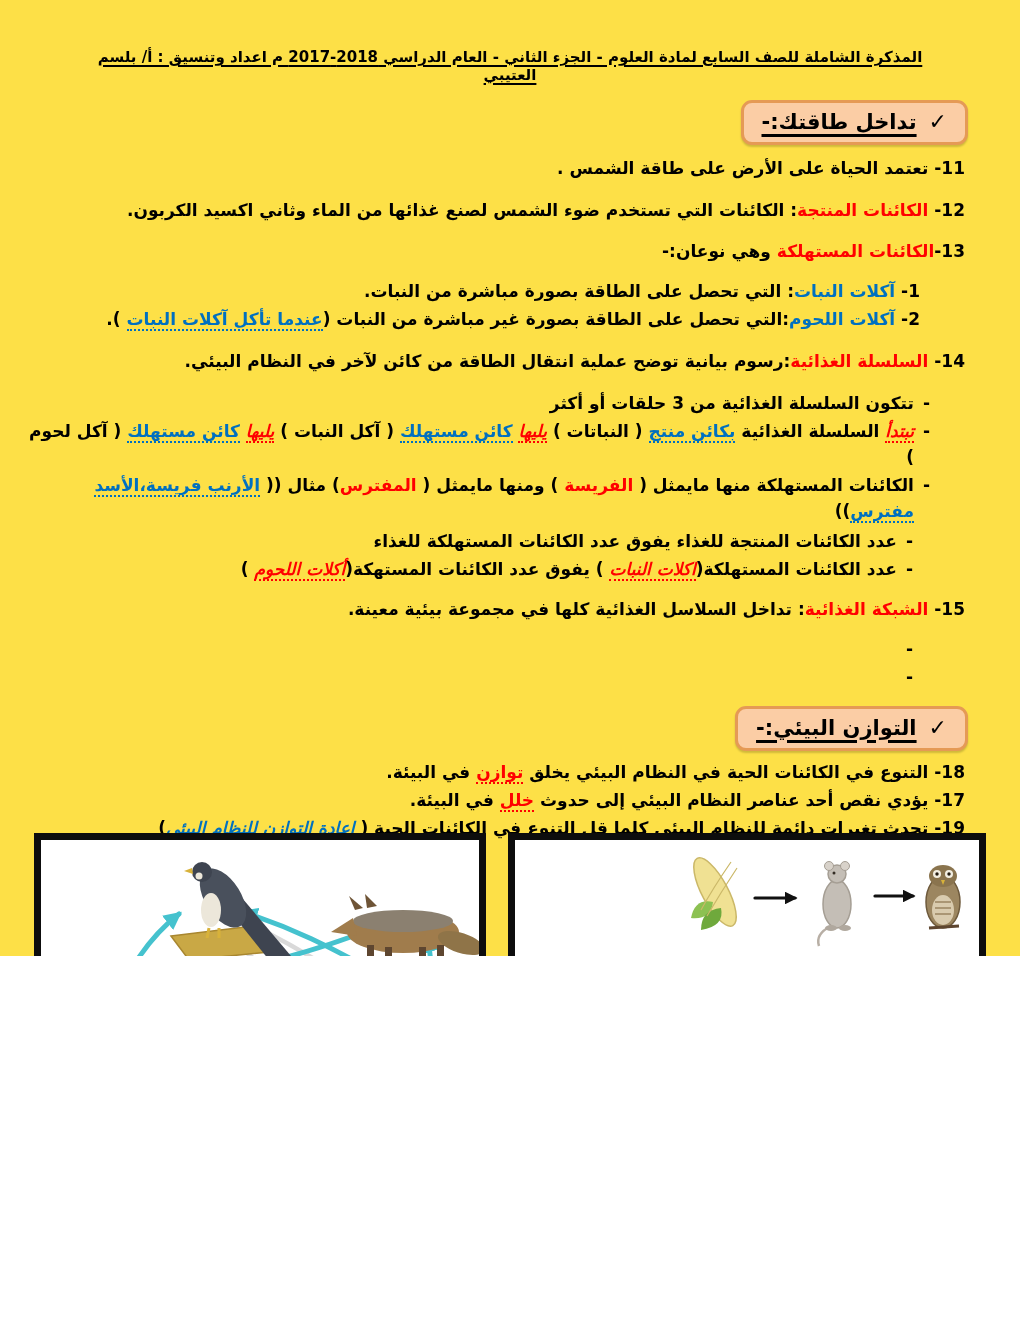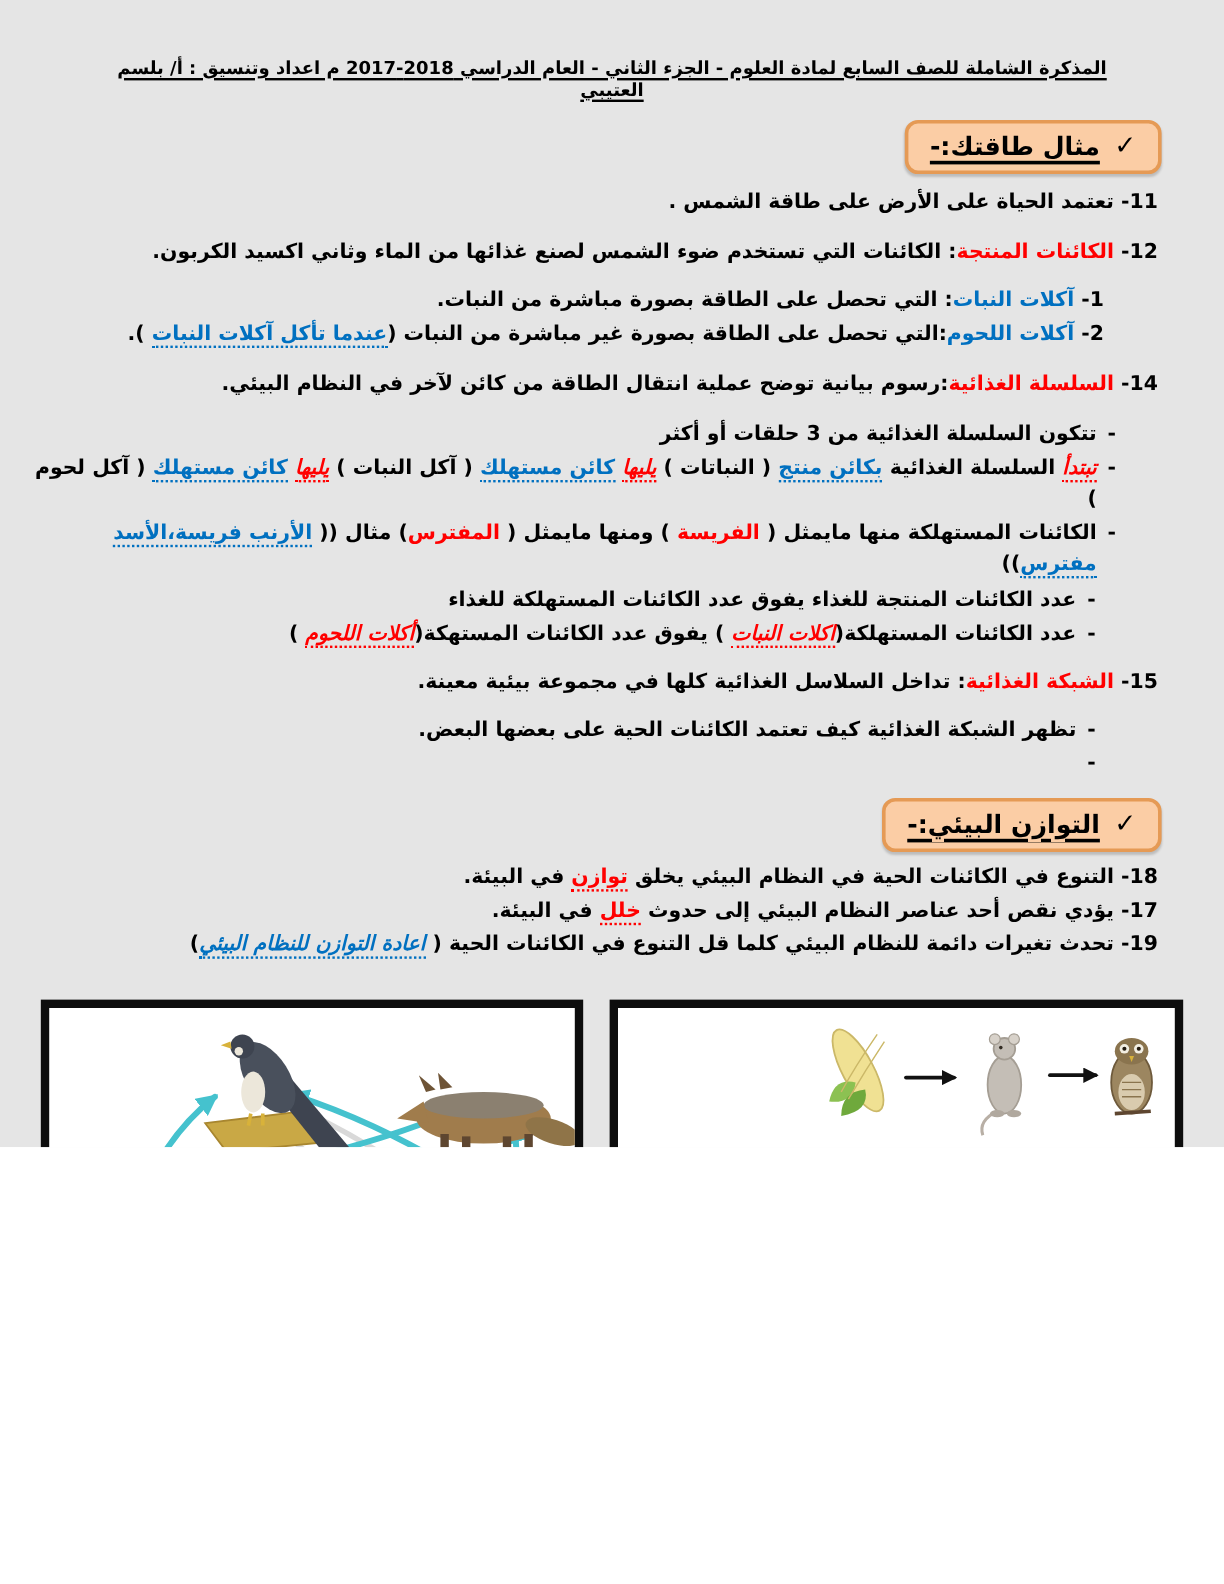--- a/index.html
+++ b/index.html
@@ -1,17 +1,17 @@
 <!DOCTYPE html>
 <html lang="ar" dir="rtl"><head>
 <meta charset="utf-8">
 <style>
   html,body{margin:0;padding:0;background:#fff;}
   .page{
-    position:relative;width:1020px;height:956px;background:#e5e5e5;
+    position:relative;width:1020px;height:956px;background:#fde047;
     font-family:"DejaVu Sans","Liberation Sans",sans-serif;
     font-weight:700;color:#000;direction:rtl;overflow:hidden;
   }
   .header{
     margin:0 90px;padding-top:48px;text-align:center;font-size:15px;
     text-decoration:underline;text-decoration-thickness:2px;text-underline-offset:3px;
   }
   .content{padding:0 55px 0 28px;}
   .line{font-size:17px;line-height:26px;text-align:right;}
   .flexline{display:flex;column-gap:9px;align-items:flex-start;}
@@ -52,28 +52,29 @@
 <body>
 
 <div class="page">
 
   <div class="header">المذكرة الشاملة للصف السابع لمادة العلوم - الجزء الثاني - العام الدراسي 2018-2017 م اعداد وتنسيق : أ/ بلسم العتيبي</div>
 
   <div class="sec-box-wrap">
     <div class="sec-box">
       <div class="inner">
         <span class="check">✓</span>
-        <span class="sec-title">مثال طاقتك:-</span>
+        <span class="sec-title">تداخل طاقتك:-</span>
       </div>
     </div>
   </div>
 
   <div class="content">
     <div class="line mt10"><span>11- تعتمد الحياة على الأرض على طاقة الشمس .</span></div>
     <div class="line mt16"><span>12- </span><span class="seg-r">الكائنات المنتجة</span><span>: الكائنات التي تستخدم ضوء الشمس لصنع غذائها من الماء وثاني اكسيد الكربون.</span></div>
+    <div class="line mt15"><span>13-</span><span class="seg-r">الكائنات المستهلكة</span><span> وهي نوعان:-</span></div>
 
     <div class="line mt14 ind1"><span>1- </span><span class="seg-b">آكلات النبات</span><span>: التي تحصل على الطاقة بصورة مباشرة من النبات.</span></div>
     <div class="line mt2 ind1"><span>2- </span><span class="seg-b">آكلات اللحوم</span><span>:التي تحصل على الطاقة بصورة غير مباشرة من النبات (</span><span class="seg-bd">عندما تأكل آكلات النبات</span><span> ).</span></div>
 
     <div class="line mt16"><span>14- </span><span class="seg-r">السلسلة الغذائية</span><span>:رسوم بيانية توضح عملية انتقال الطاقة من كائن لآخر في النظام البيئي.</span></div>
 
     <div class="line mt16 ind2 flexline">
       <span class="dash-mark">-</span>
       <span><span>تتكون السلسلة الغذائية من 3 حلقات أو أكثر</span></span>
     </div>
@@ -91,21 +92,20 @@
     </div>
     <div class="line mt2 ind3 flexline">
       <span class="dash-mark">-</span>
       <span><span>عدد الكائنات المستهلكة(</span><span class="seg-rid">اكلات النبات</span><span> ) يفوق عدد الكائنات المستهكة(</span><span class="seg-rid">أكلات اللحوم</span><span> )</span></span>
     </div>
 
     <div class="line mt14"><span>15- </span><span class="seg-r">الشبكة الغذائية</span><span>: تداخل السلاسل الغذائية كلها في مجموعة بيئية معينة.</span></div>
 
     <div class="line mt14 ind3 flexline">
       <span class="dash-mark">-</span>
-      <span><span>تظهر الشبكة الغذائية كيف تعتمد الكائنات الحية على بعضها البعض.</span></span>
     </div>
     <div class="line mt2 ind3 flexline">
       <span class="dash-mark">-</span>
     </div>
   </div>
 
   <div class="sec-box-wrap">
     <div class="sec-box">
       <div class="inner">
         <span class="check">✓</span>

